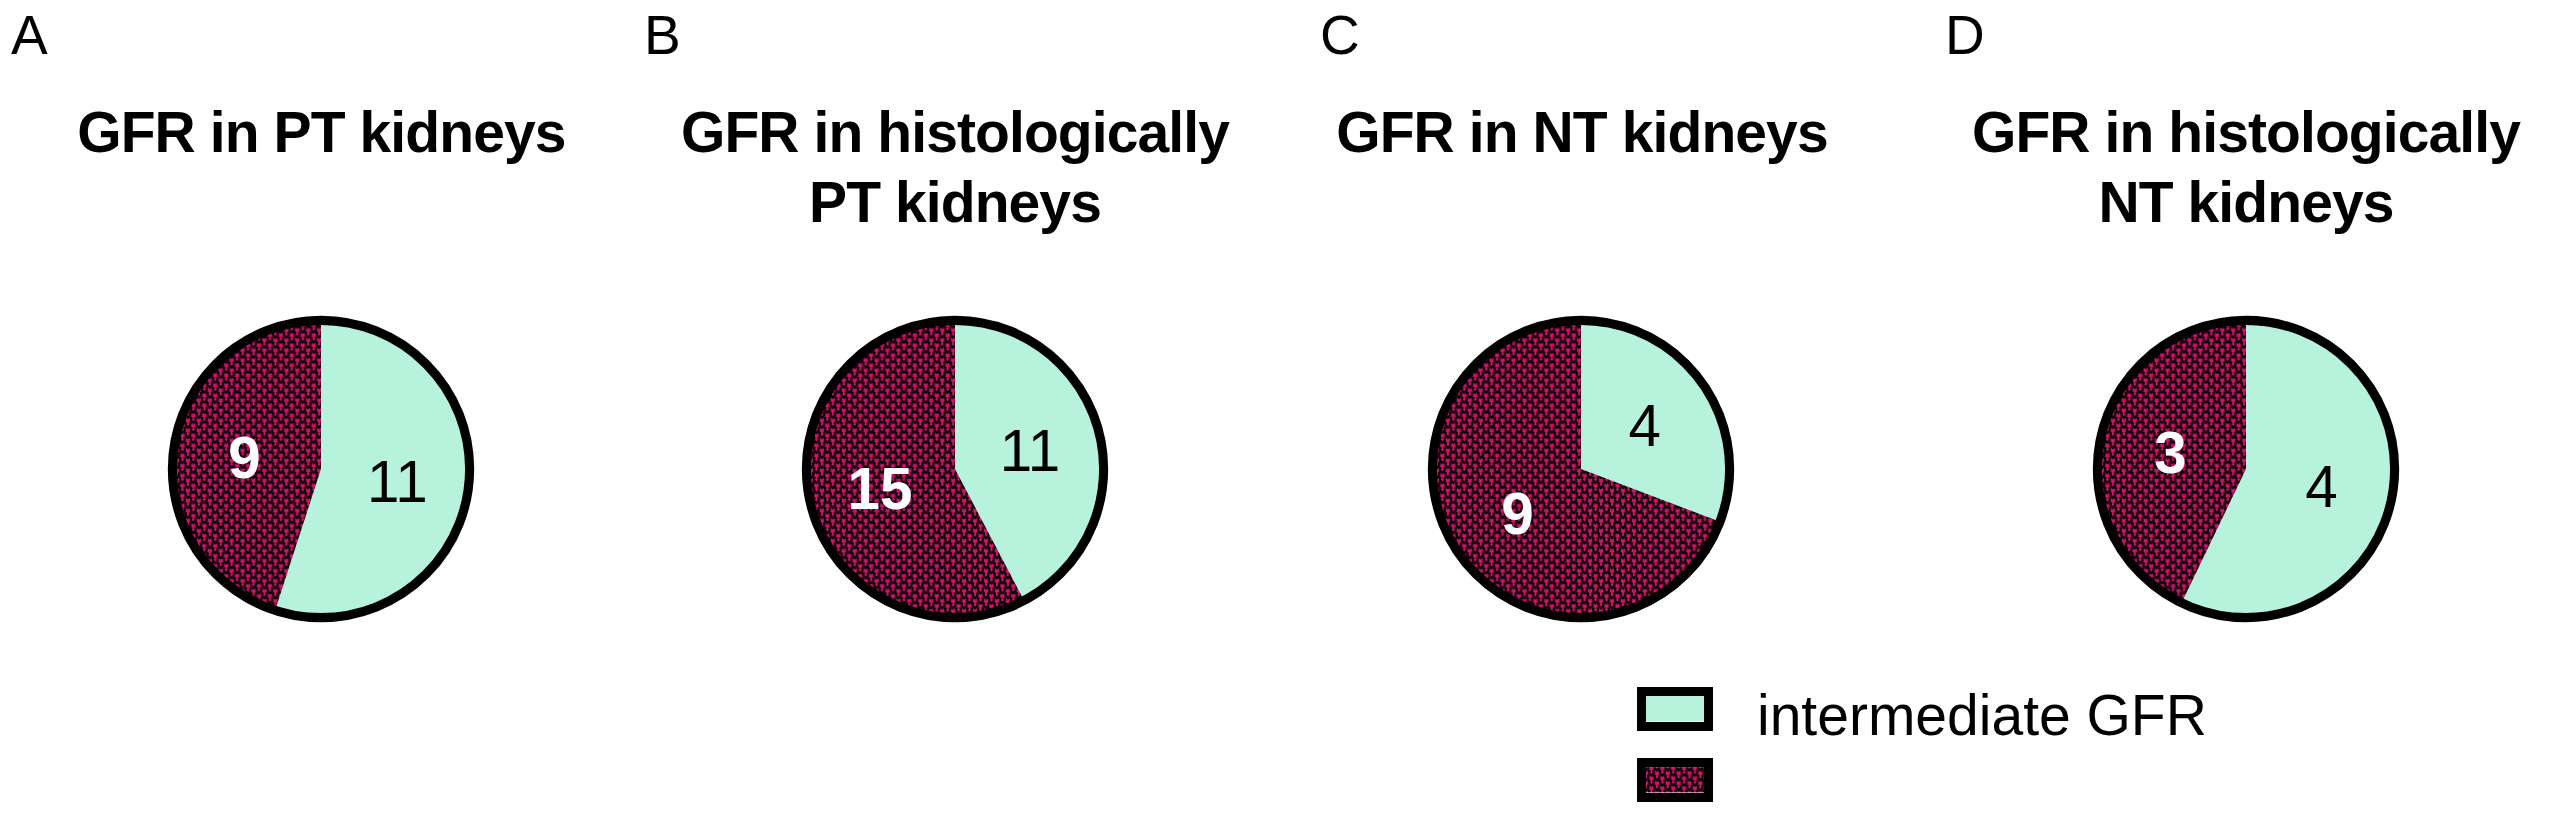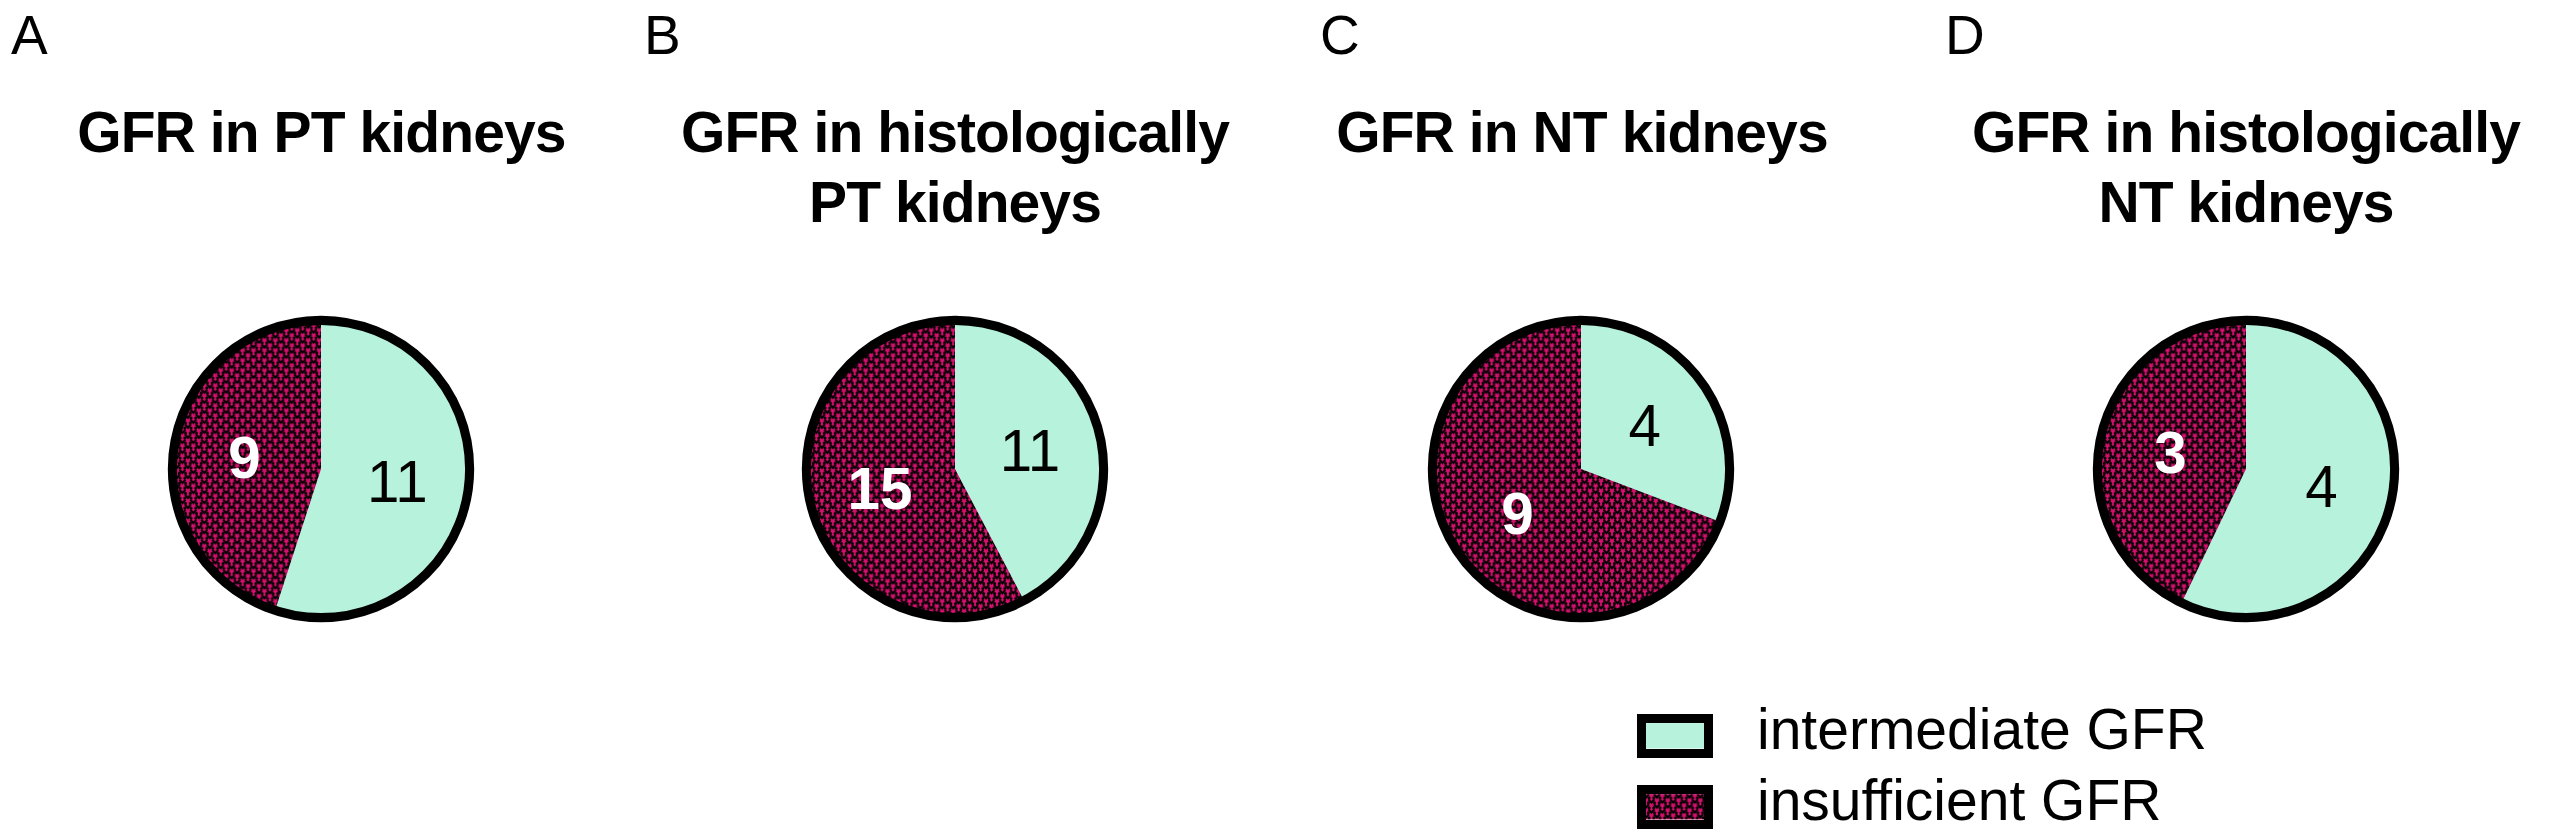--- a/index.html
+++ b/index.html
@@ -19,21 +19,21 @@
     text-align:center;
     font-size:57px;font-weight:700;color:#000;
     line-height:70px;letter-spacing:-0.9px;
     white-space:nowrap;
   }
   .pie-box{position:absolute;width:310px;height:310px;}
   .pie-box svg{display:block;}
   #legend{
     position:absolute;left:1637px;top:687px;
   }
-  .legend-row{display:flex;align-items:flex-end;height:71px;}
+  .legend-row{display:flex;align-items:flex-start;height:71px;}
   .legend-swatch{
     width:58px;height:25.6px;
     border:9px solid #000;
     display:inline-block;
     flex:0 0 auto;
   }
   .legend-swatch svg{display:block;}
   .legend-label{
     margin-left:44px;
     font-size:57px;color:#000;font-weight:400;
@@ -134,18 +134,17 @@
           </svg>
       </span>
       <span class="legend-label">intermediate GFR</span>
     </div>
     <div class="legend-row">
       <span class="legend-swatch">
         <svg width="58" height="25.6" viewBox="0 0 64 28">
             <rect class="sw-insuff" x="0" y="0" width="64" height="28" fill="url(#pat-insuff)"></rect>
           </svg>
       </span>
-      <span class="legend-label">insufficient GFR</span>
     </div>
   </div>
 
 </div>
 
 
 </body></html>

